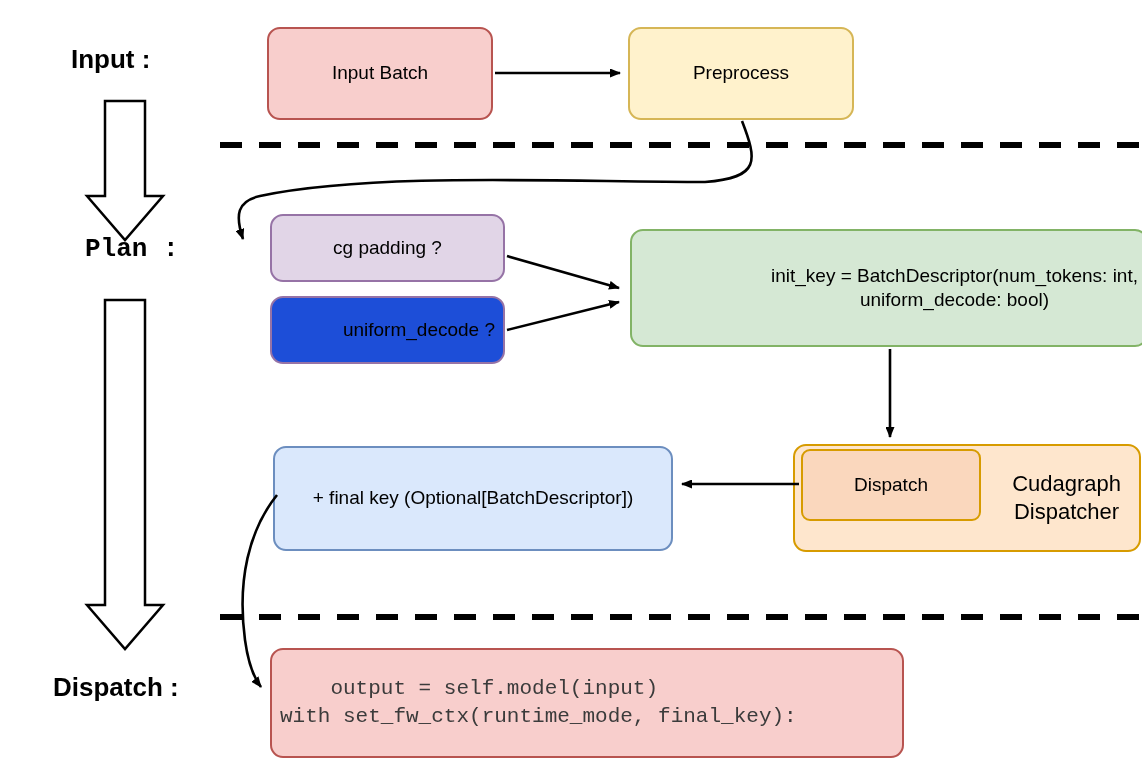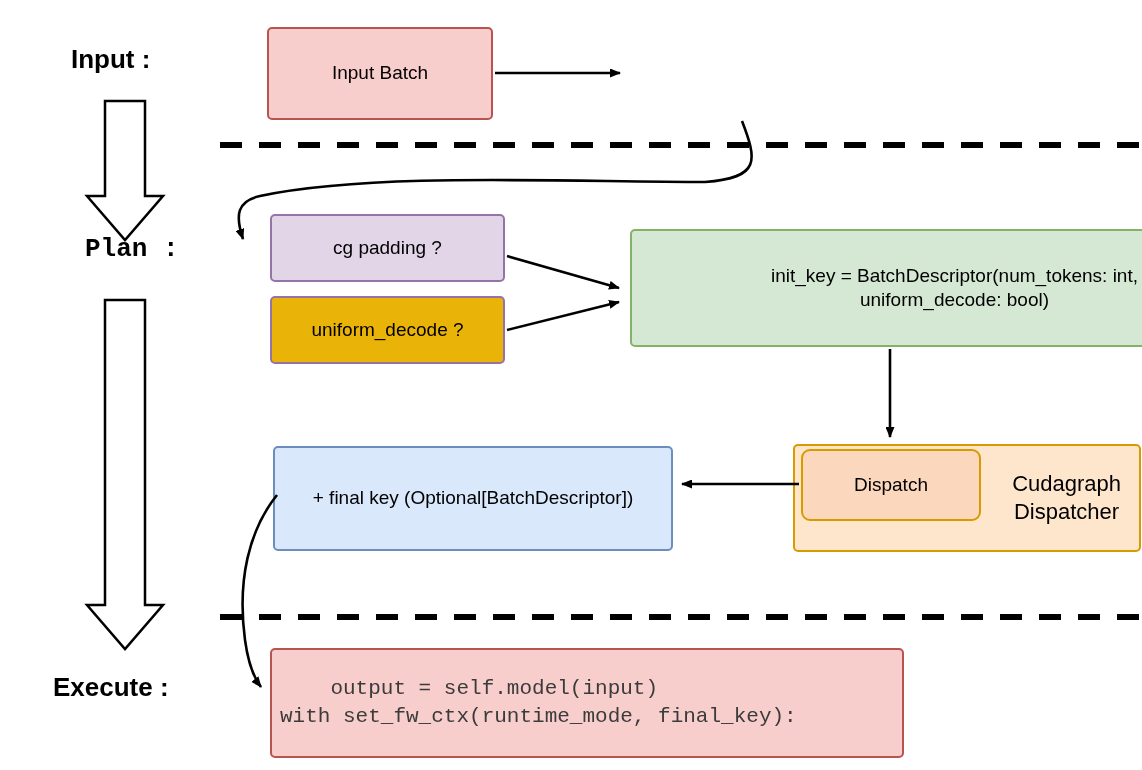--- a/index.html
+++ b/index.html
@@ -40,21 +40,21 @@
     white-space: nowrap;
     font-family: "Liberation Sans", sans-serif;
   }
   .node {
     position: absolute;
     box-sizing: border-box;
     display: flex;
     align-items: center;
     justify-content: center;
     text-align: center;
-    border-radius: 5px;
+    border-radius: 13px;
     border-width: 2px;
     border-style: solid;
     font-size: 19px;
     line-height: 1.28;
     padding: 4px 8px;
     font-family: "Liberation Sans", sans-serif;
   }
   .node .txt { display: block; }
   .node .line { display: block; }
 
@@ -65,21 +65,21 @@
   .n-preprocess {
     left: 583px; top: 27px; width: 226px; height: 93px;
     background: #FFF2CC; border-color: #D6B656;
   }
   .n-cg-padding {
     left: 225px; top: 214px; width: 235px; height: 68px;
     background: #E1D5E7; border-color: #9673A6;
   }
   .n-uniform-decode {
     left: 225px; top: 296px; width: 235px; height: 68px;
-    background: #eab308; border-color: #9673A6;
+    background: #1d4ed8; border-color: #9673A6; justify-content: flex-end;
   }
   .n-init-key {
     left: 585px; top: 229px; width: 518px; height: 118px;
     background: #D5E8D4; border-color: #82B366; justify-content: flex-end;
   }
   .n-runtime-mode {
     left: 228px; top: 446px; width: 400px; height: 105px;
     background: #DAE8FC; border-color: #6C8EBF;
   }
   .n-dispatcher-outer {
@@ -113,26 +113,29 @@
   .lbl-plan { left: 40px; top: 234px; font-family: Liberation Mono, monospace; }
   .lbl-execute { left: 8px; top: 672px; }
 </style>
 </head>
 <body>
 
 <div id="canvas">
 
   <div class="stage-label lbl-input">Input :</div>
   <div class="stage-label lbl-plan">Plan :</div>
-  <div class="stage-label lbl-execute">Execute :</div>
+  <div class="stage-label lbl-execute">Dispatch :</div>
 
   <div class="node n-input-batch">
     <span class="txt">Input Batch</span>
   </div>
 
+  <div class="node n-preprocess">
+    <span class="txt">Preprocess</span>
+  </div>
 
   <div class="node n-cg-padding">
     <span class="txt">cg padding ?</span>
   </div>
 
   <div class="node n-uniform-decode">
     <span class="txt">uniform_decode ?</span>
   </div>
 
   <div class="node n-init-key">

